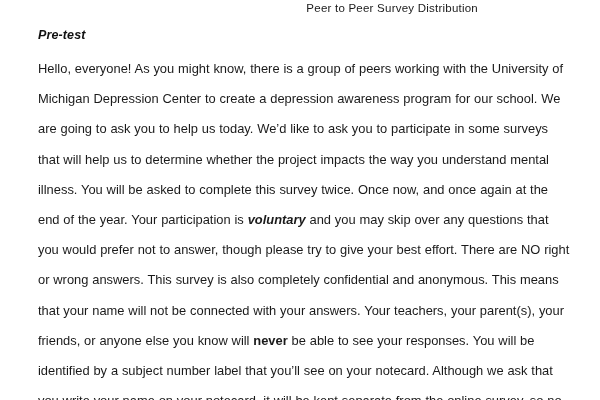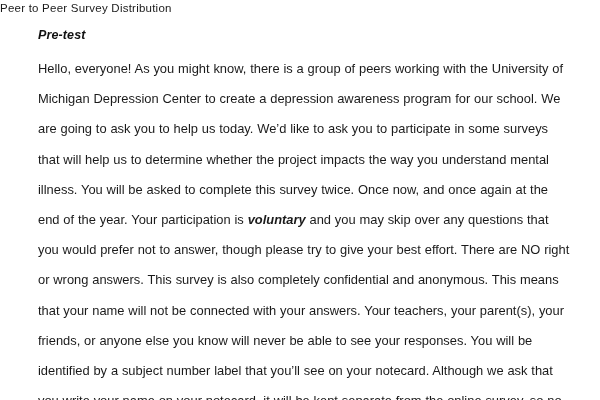--- a/index.html
+++ b/index.html
@@ -22,21 +22,21 @@
     height: 400px;
     background: #ffffff;
     box-sizing: border-box;
   }
 
   .doc-title {
     position: absolute;
     top: 1px;
     left: 0;
     width: 478px;
-    text-align: left;
+    text-align: right;
     font-size: 11.5px;
     line-height: 14px;
     color: #1a1a1a;
     letter-spacing: 0.02em;
   }
 
   .section-heading {
     position: absolute;
     top: 28px;
     left: 38px;
@@ -60,21 +60,21 @@
     word-spacing: 0.02em;
   }
 
   .body-copy .em-bold-italic {
     font-weight: bold;
     font-style: italic;
     text-align: center;
   }
 
   .body-copy .em-bold {
-    font-weight: normal;
+    font-weight: bold;
     font-style: normal;
   }
 </style>
 </head>
 <body>
 
 <div class="page">
 
   <div class="doc-title">Peer to Peer Survey Distribution</div>
 

